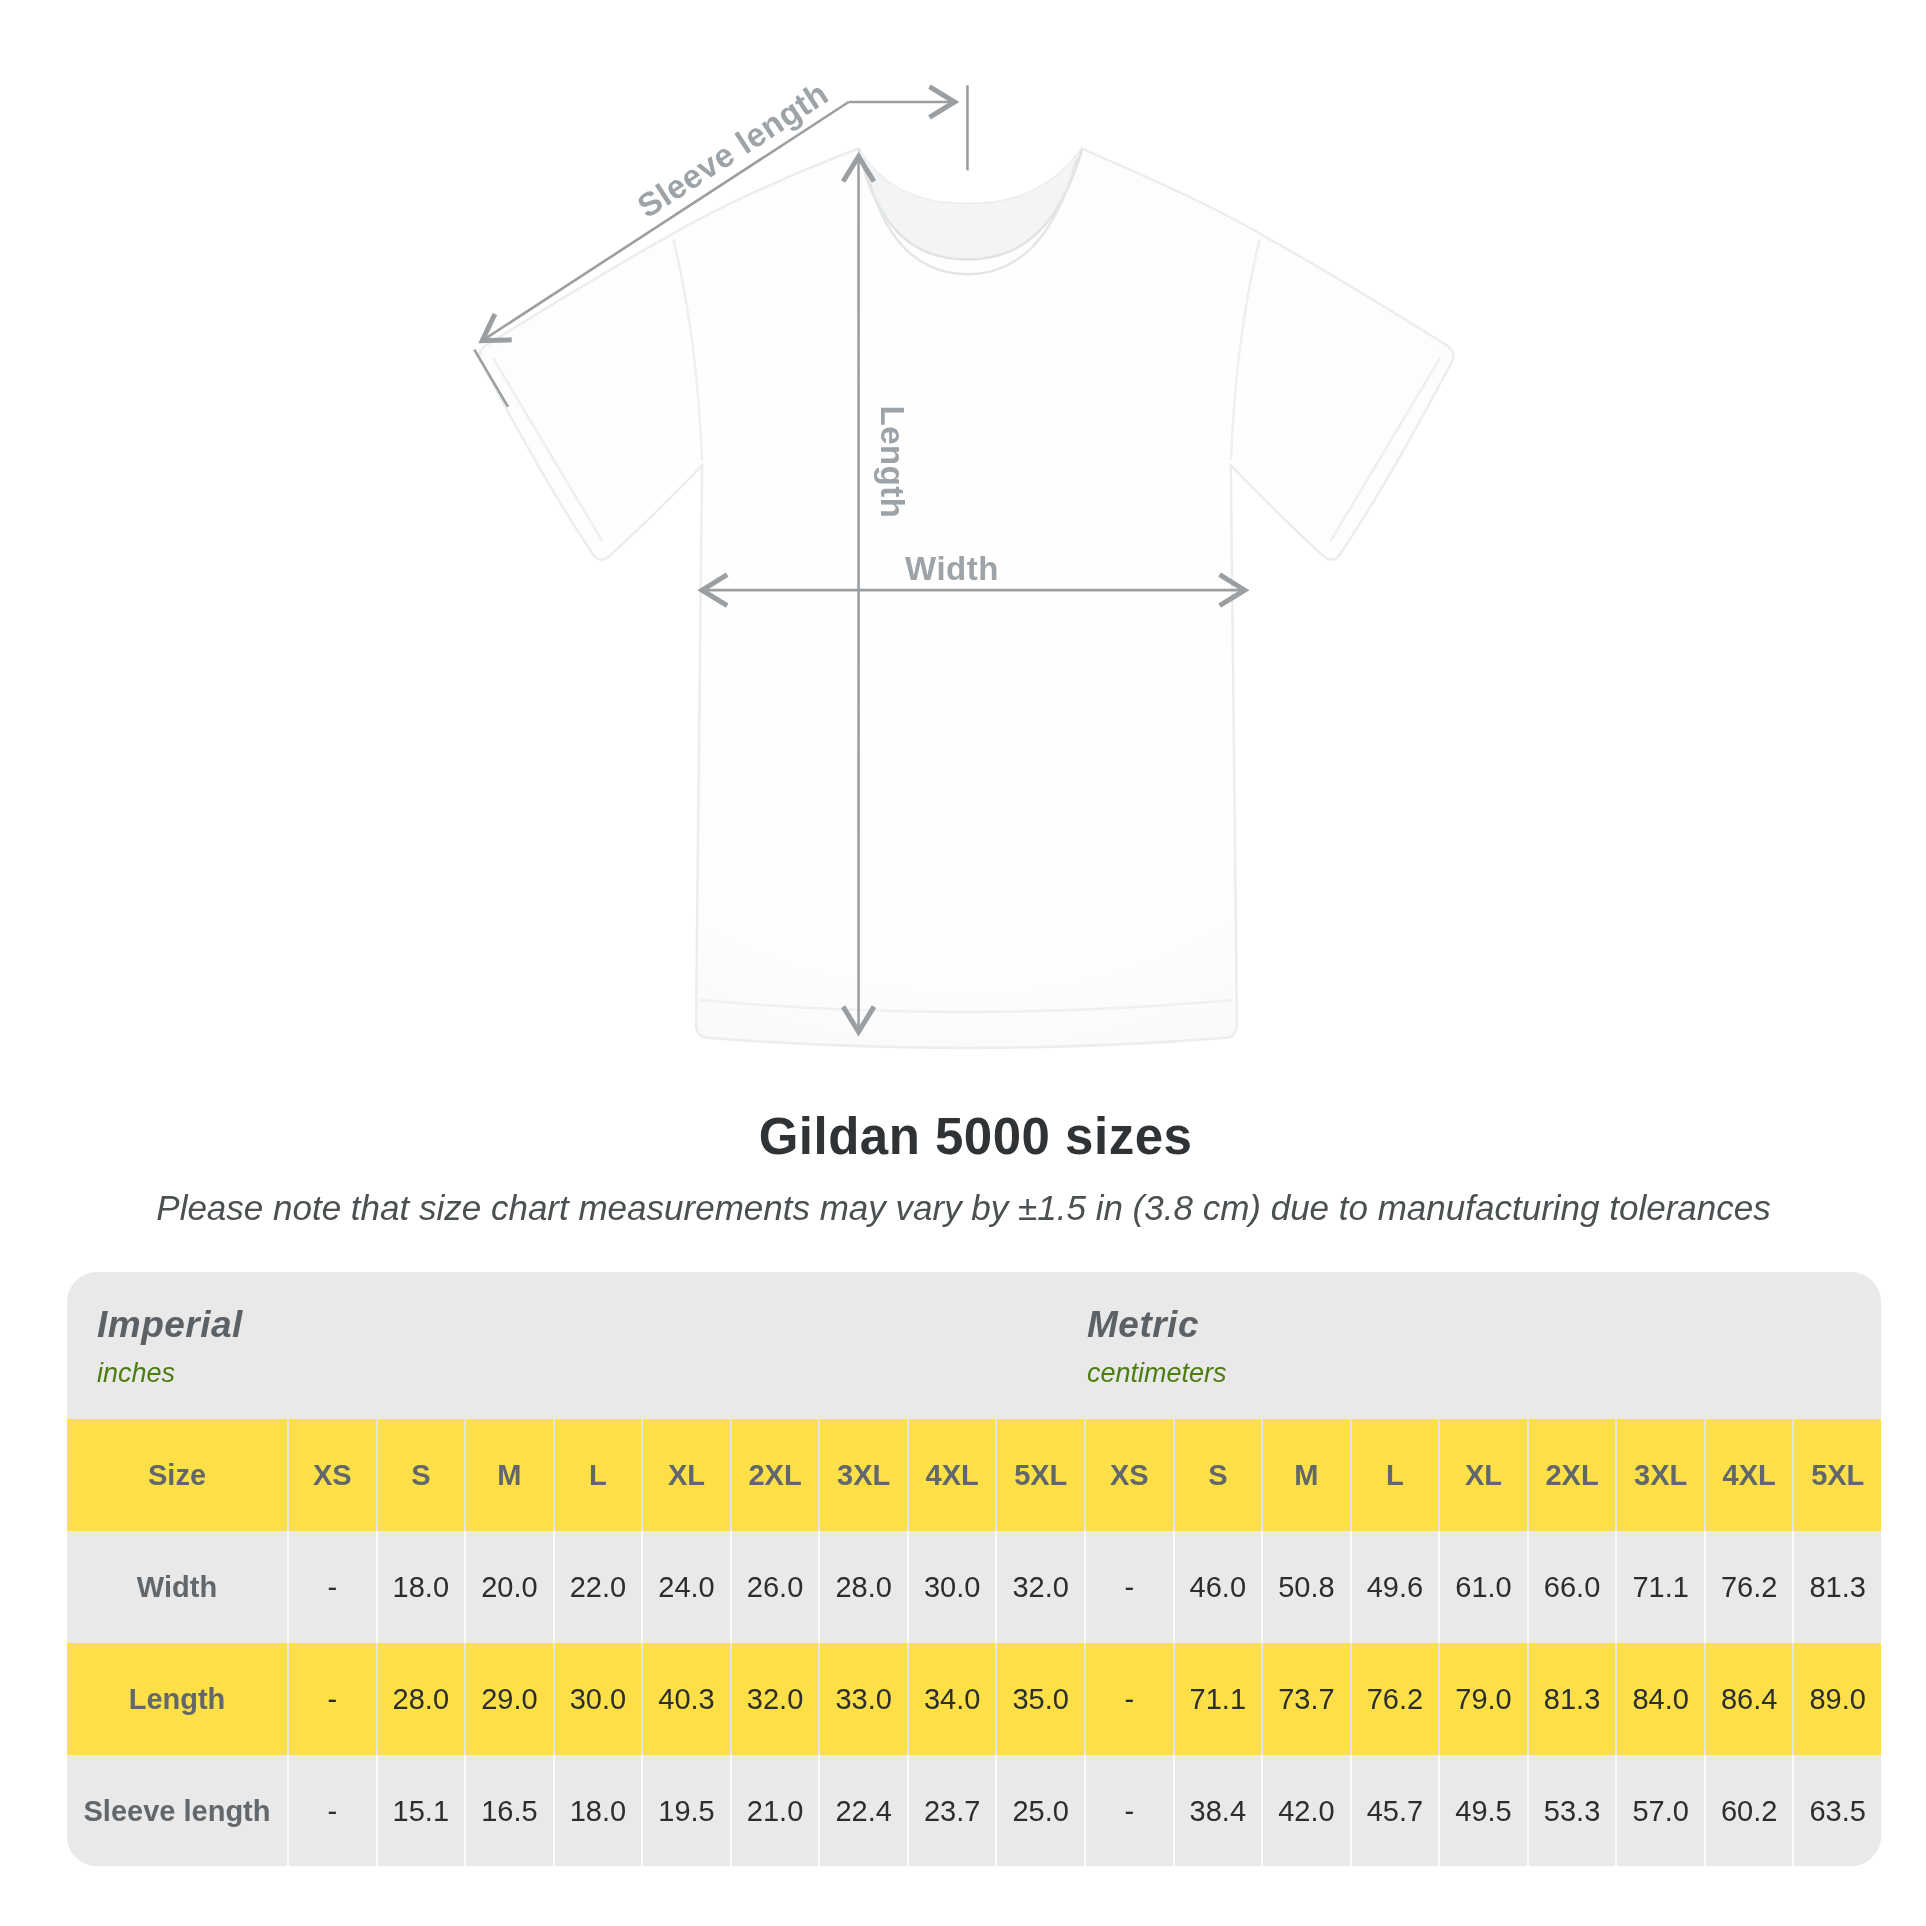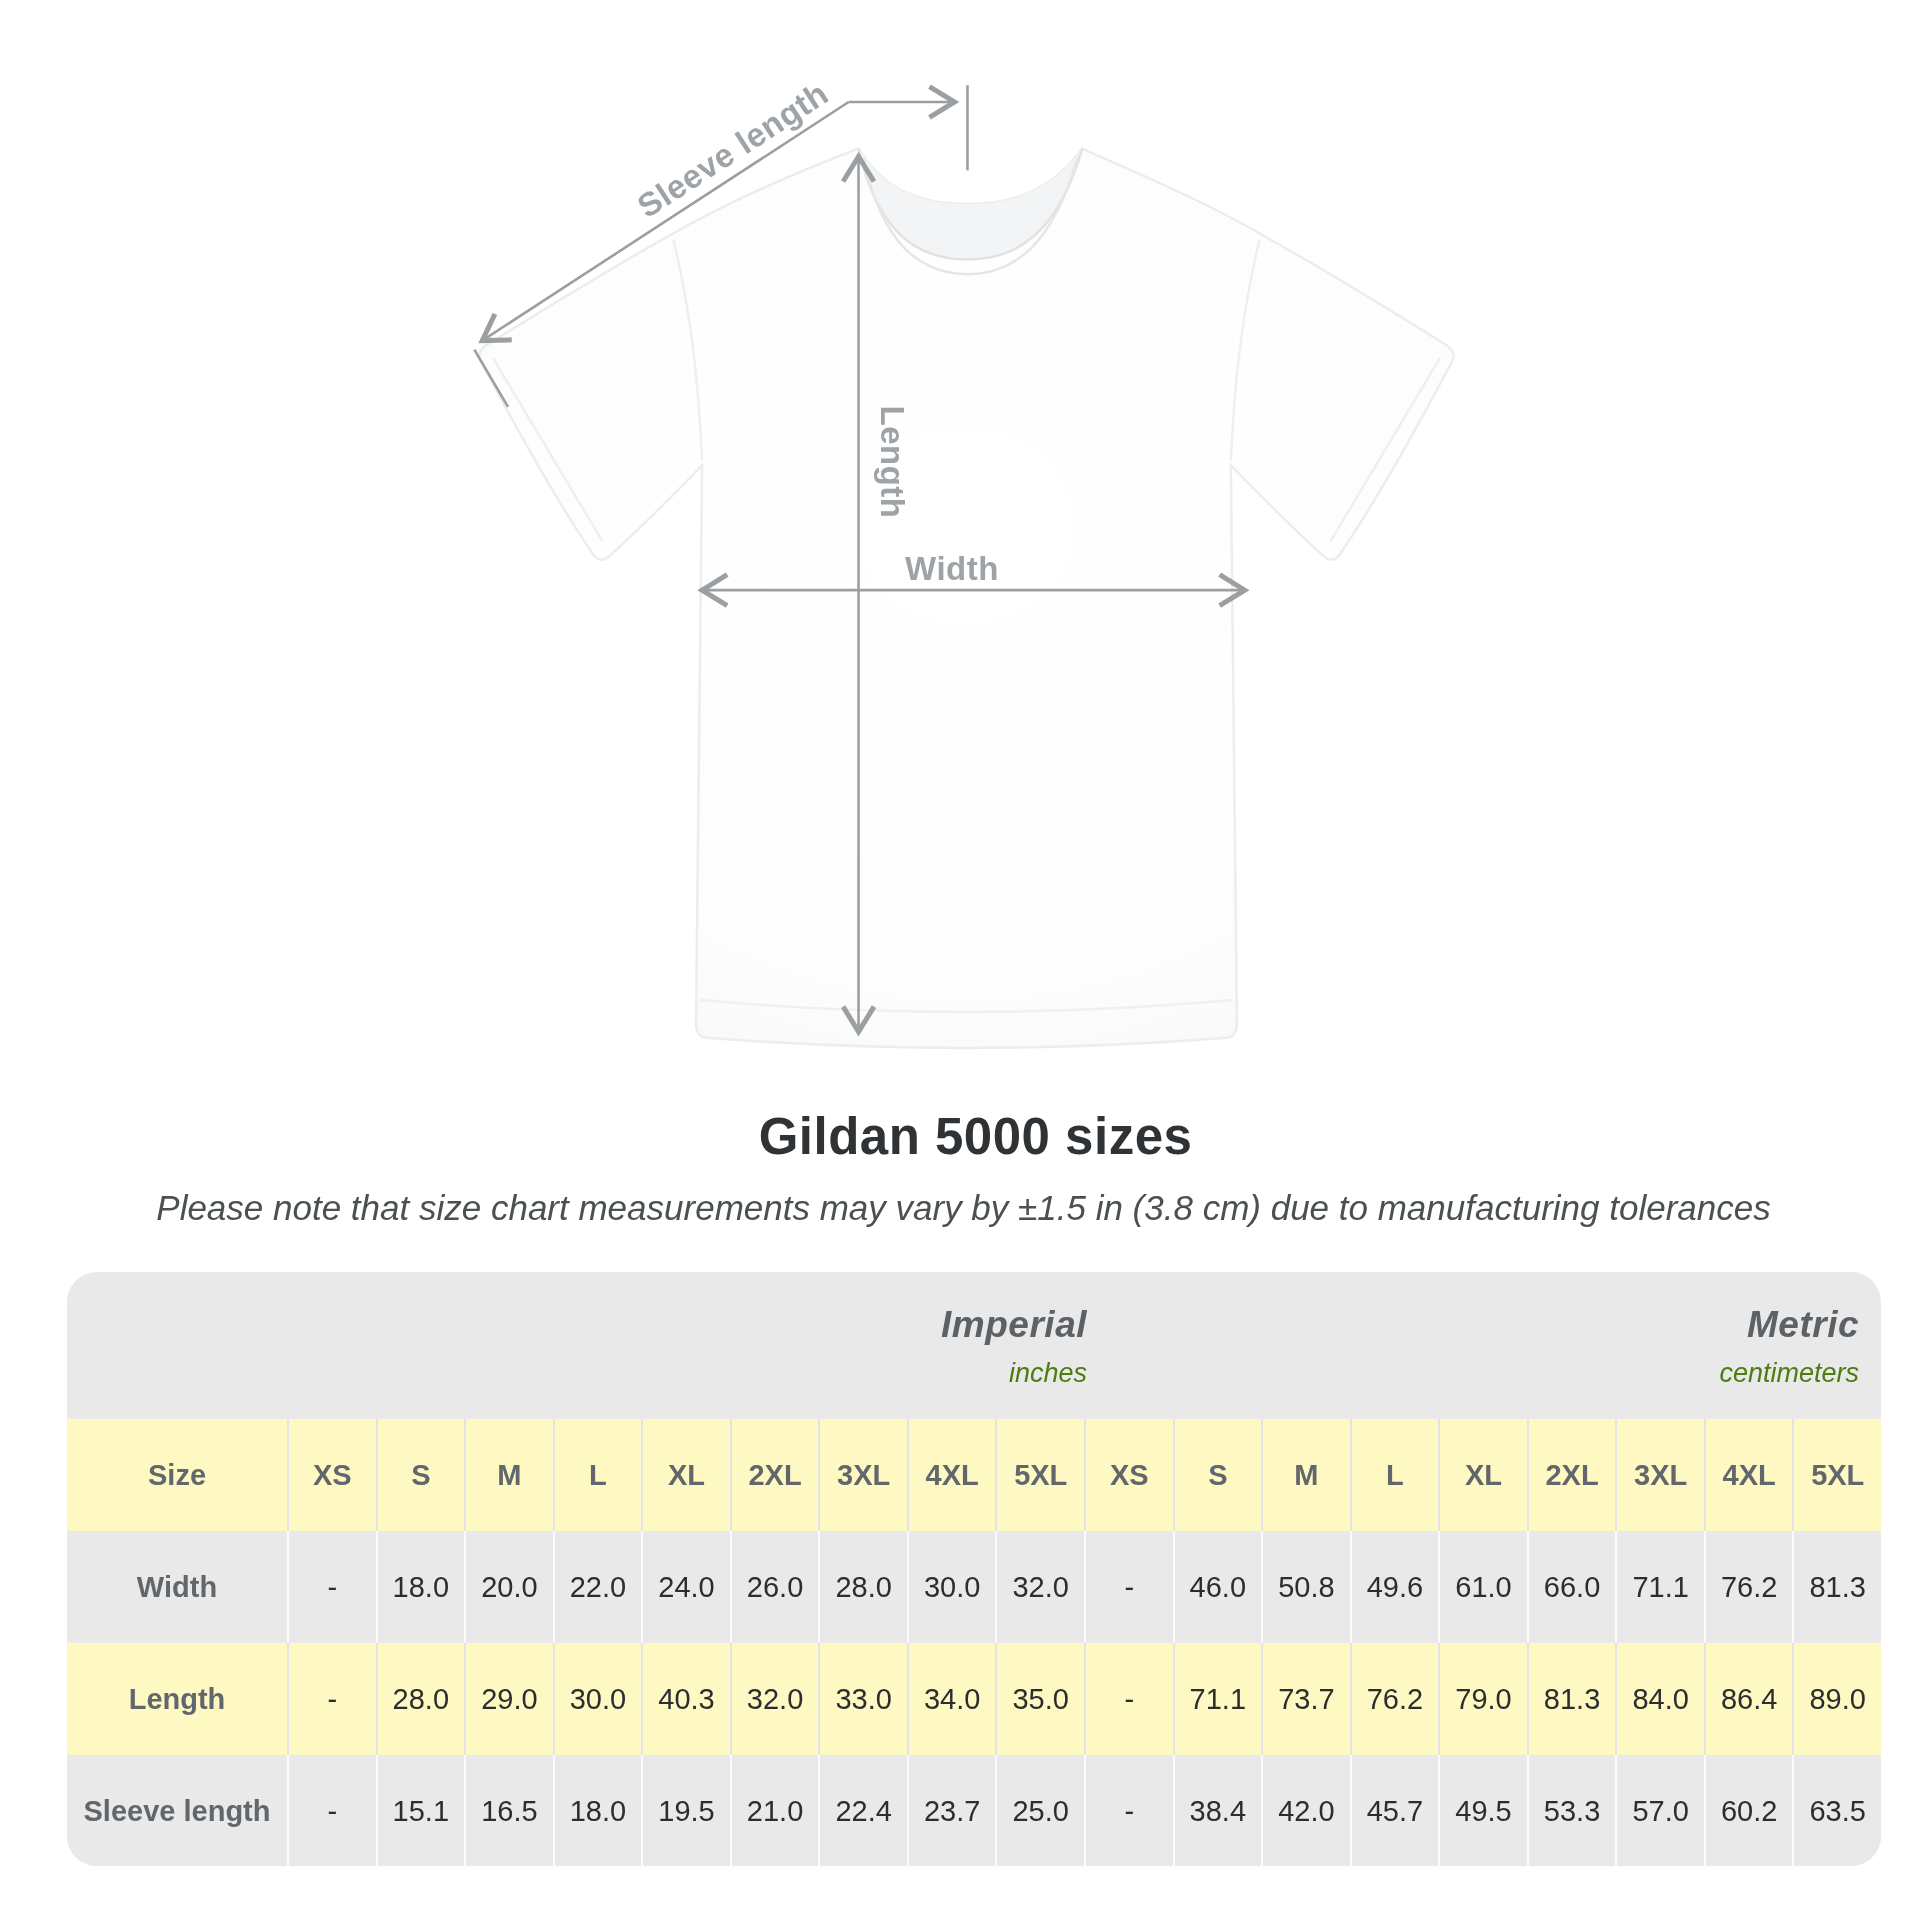--- a/index.html
+++ b/index.html
@@ -46,21 +46,21 @@
   
   .size-table{
     position:absolute;
     left:67px;top:1272px;
     width:1814px;height:594px;
     background:#e9e9ea;
     border-radius:30px;
     overflow:hidden;
   }
   .group-header{position:relative;height:147px;}
-  .group{position:absolute;top:0;height:154px;text-align:right;}
+  .group{position:absolute;top:0;height:154px;text-align:left;}
   .group-imperial{left:30px;width:990px;}
   .group-metric{left:1020px;width:772px;}
   .g-label{
     padding-top:32px;
     font-size:37px;font-weight:bold;font-style:italic;
     color:#5c6165;letter-spacing:0.5px;
   }
   .g-sub{
     padding-top:12px;
     font-size:27px;font-style:italic;color:#4d7c0f;
@@ -69,21 +69,21 @@
   .tgrid{
     display:grid;
     grid-template-columns:220px repeat(18, 1fr);
     grid-auto-rows:112px;
   }
   .cell{
     display:flex;align-items:center;justify-content:center;
     font-size:29px;
     border-left:2px solid transparent;
   }
-  .cell.white{background:#fef9c3;border-left-color:#e2e3e5;}
+  .cell.white{background:#fde047;border-left-color:#e2e3e5;}
   .cell.gray{background:#e9e9ea;border-left-color:rgba(255,255,255,.8);}
   .cell.first{border-left:none;}
   .cell.head{font-weight:bold;color:#62676b;}
   .cell.val{color:#2b2d2f;}
 </style>
 </head>
 <body>
 
 <div class="page">
 

